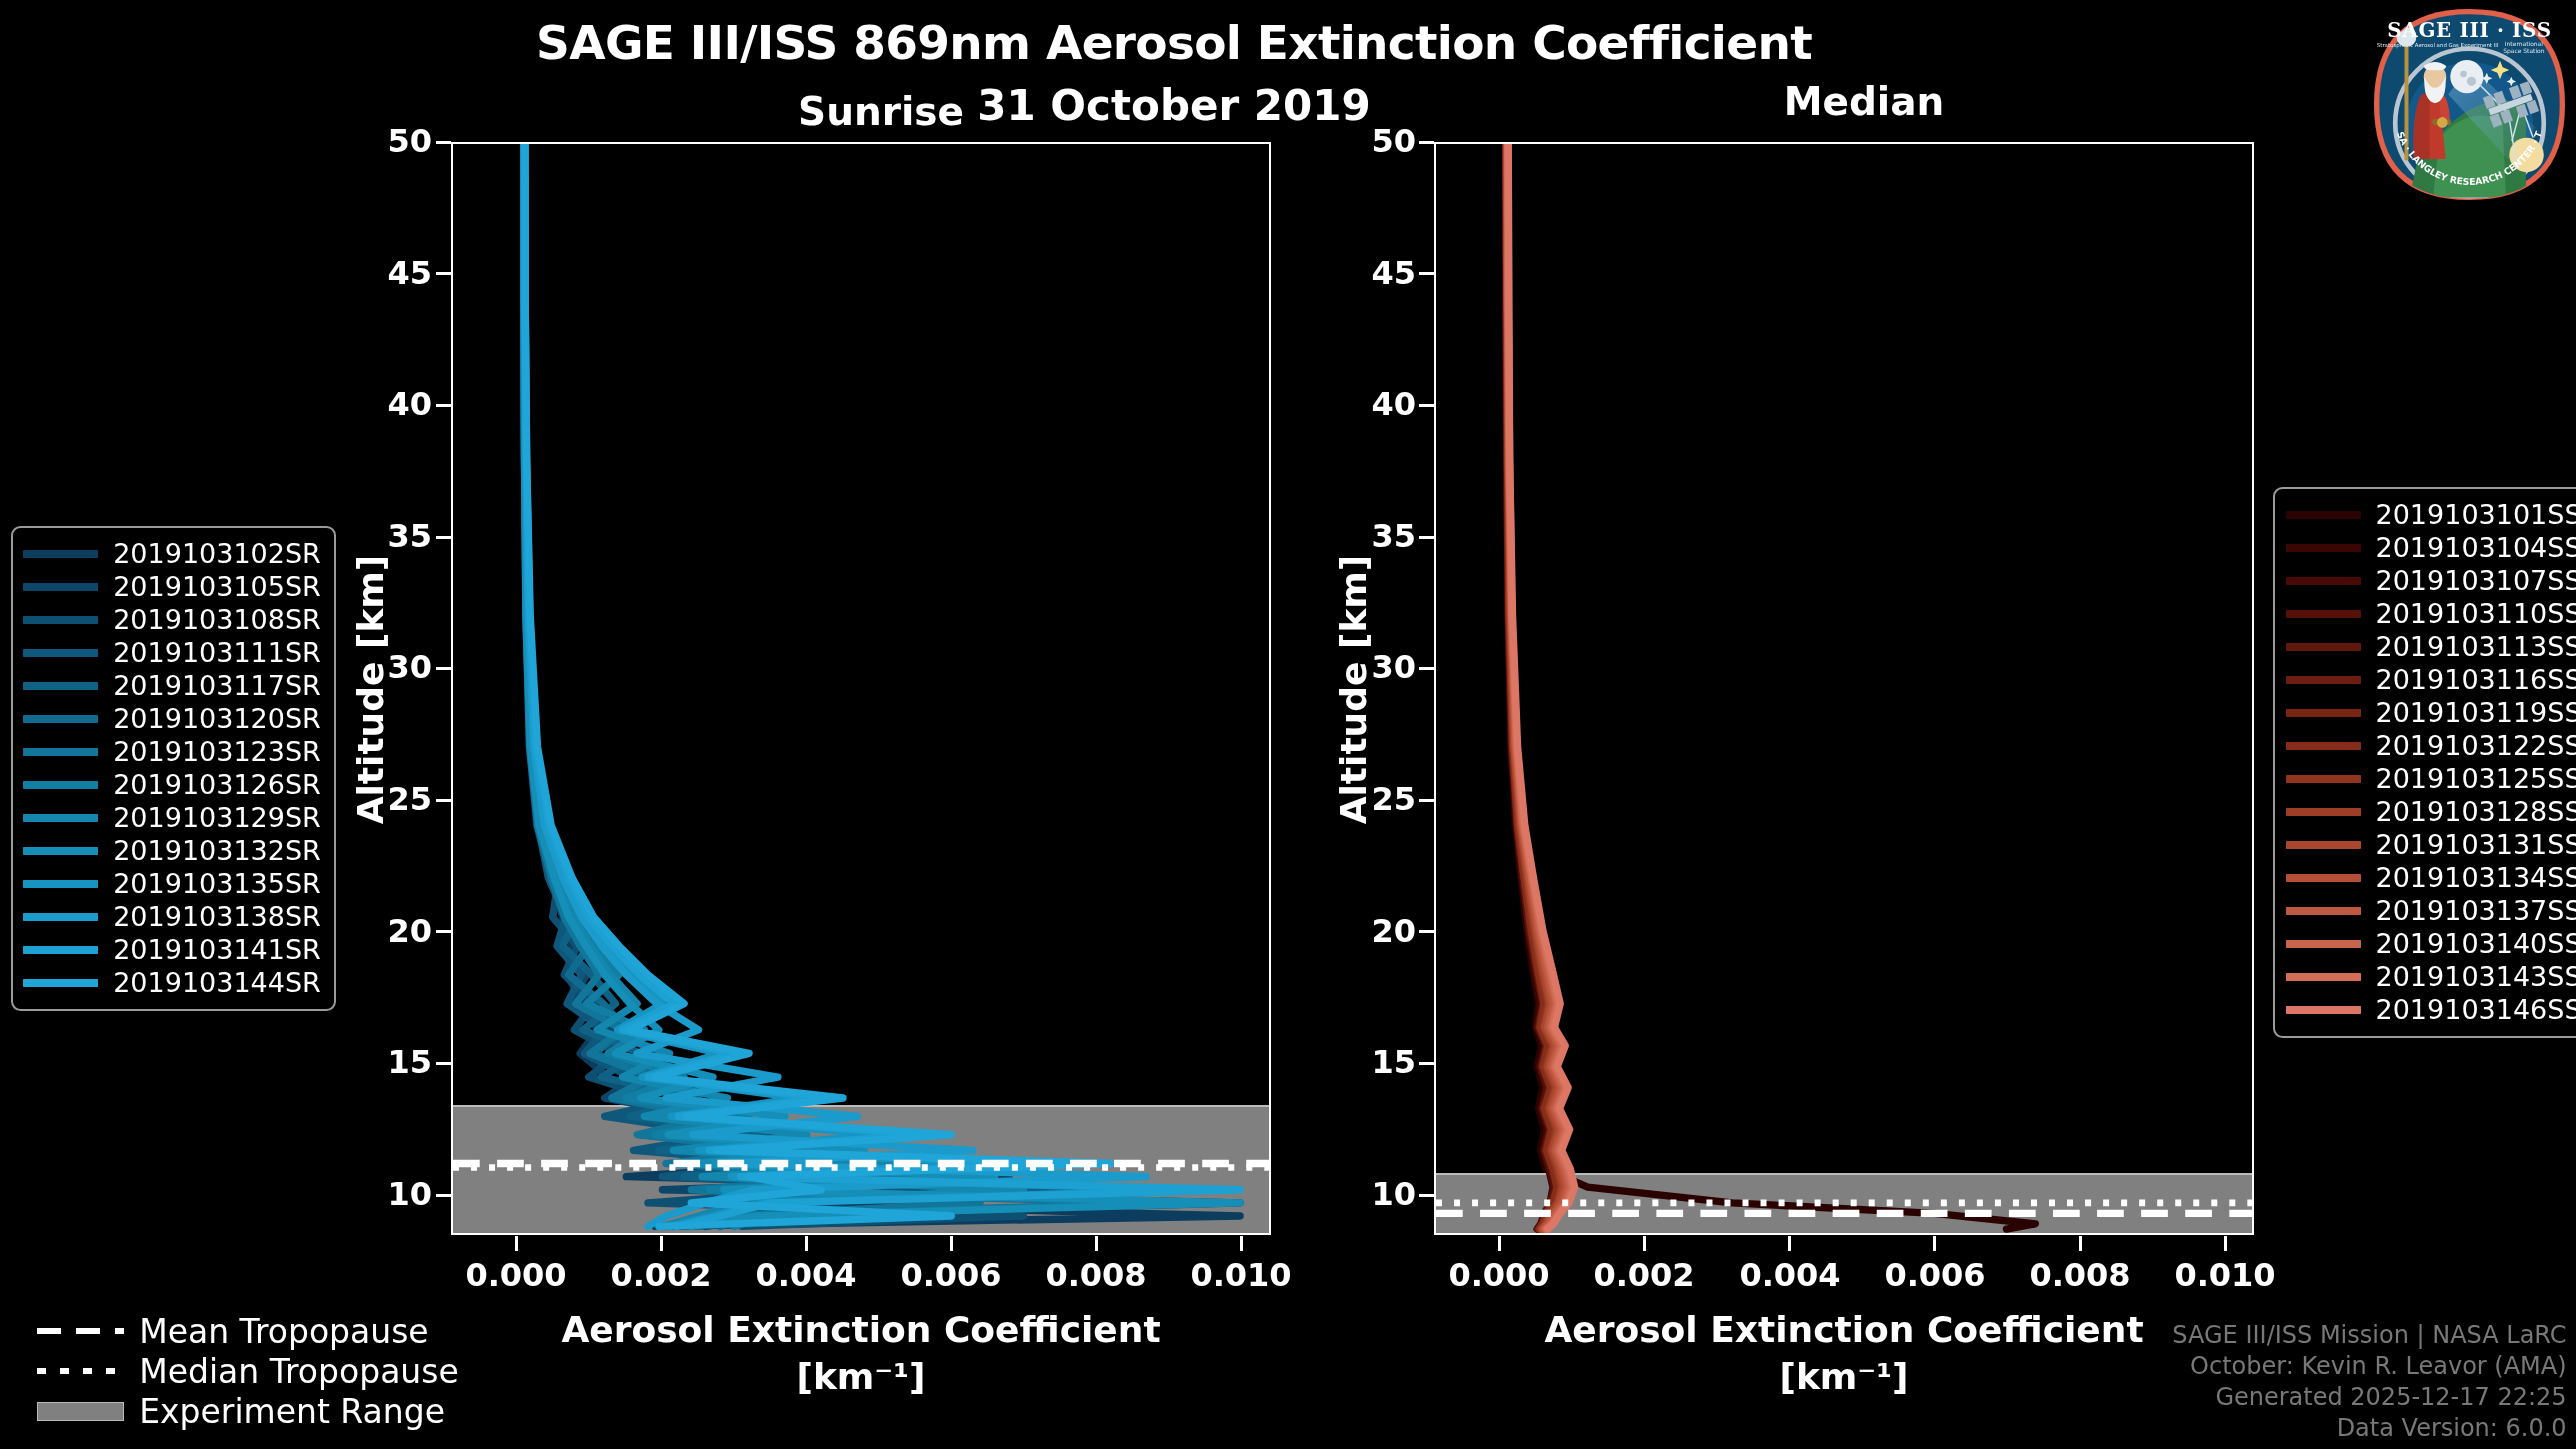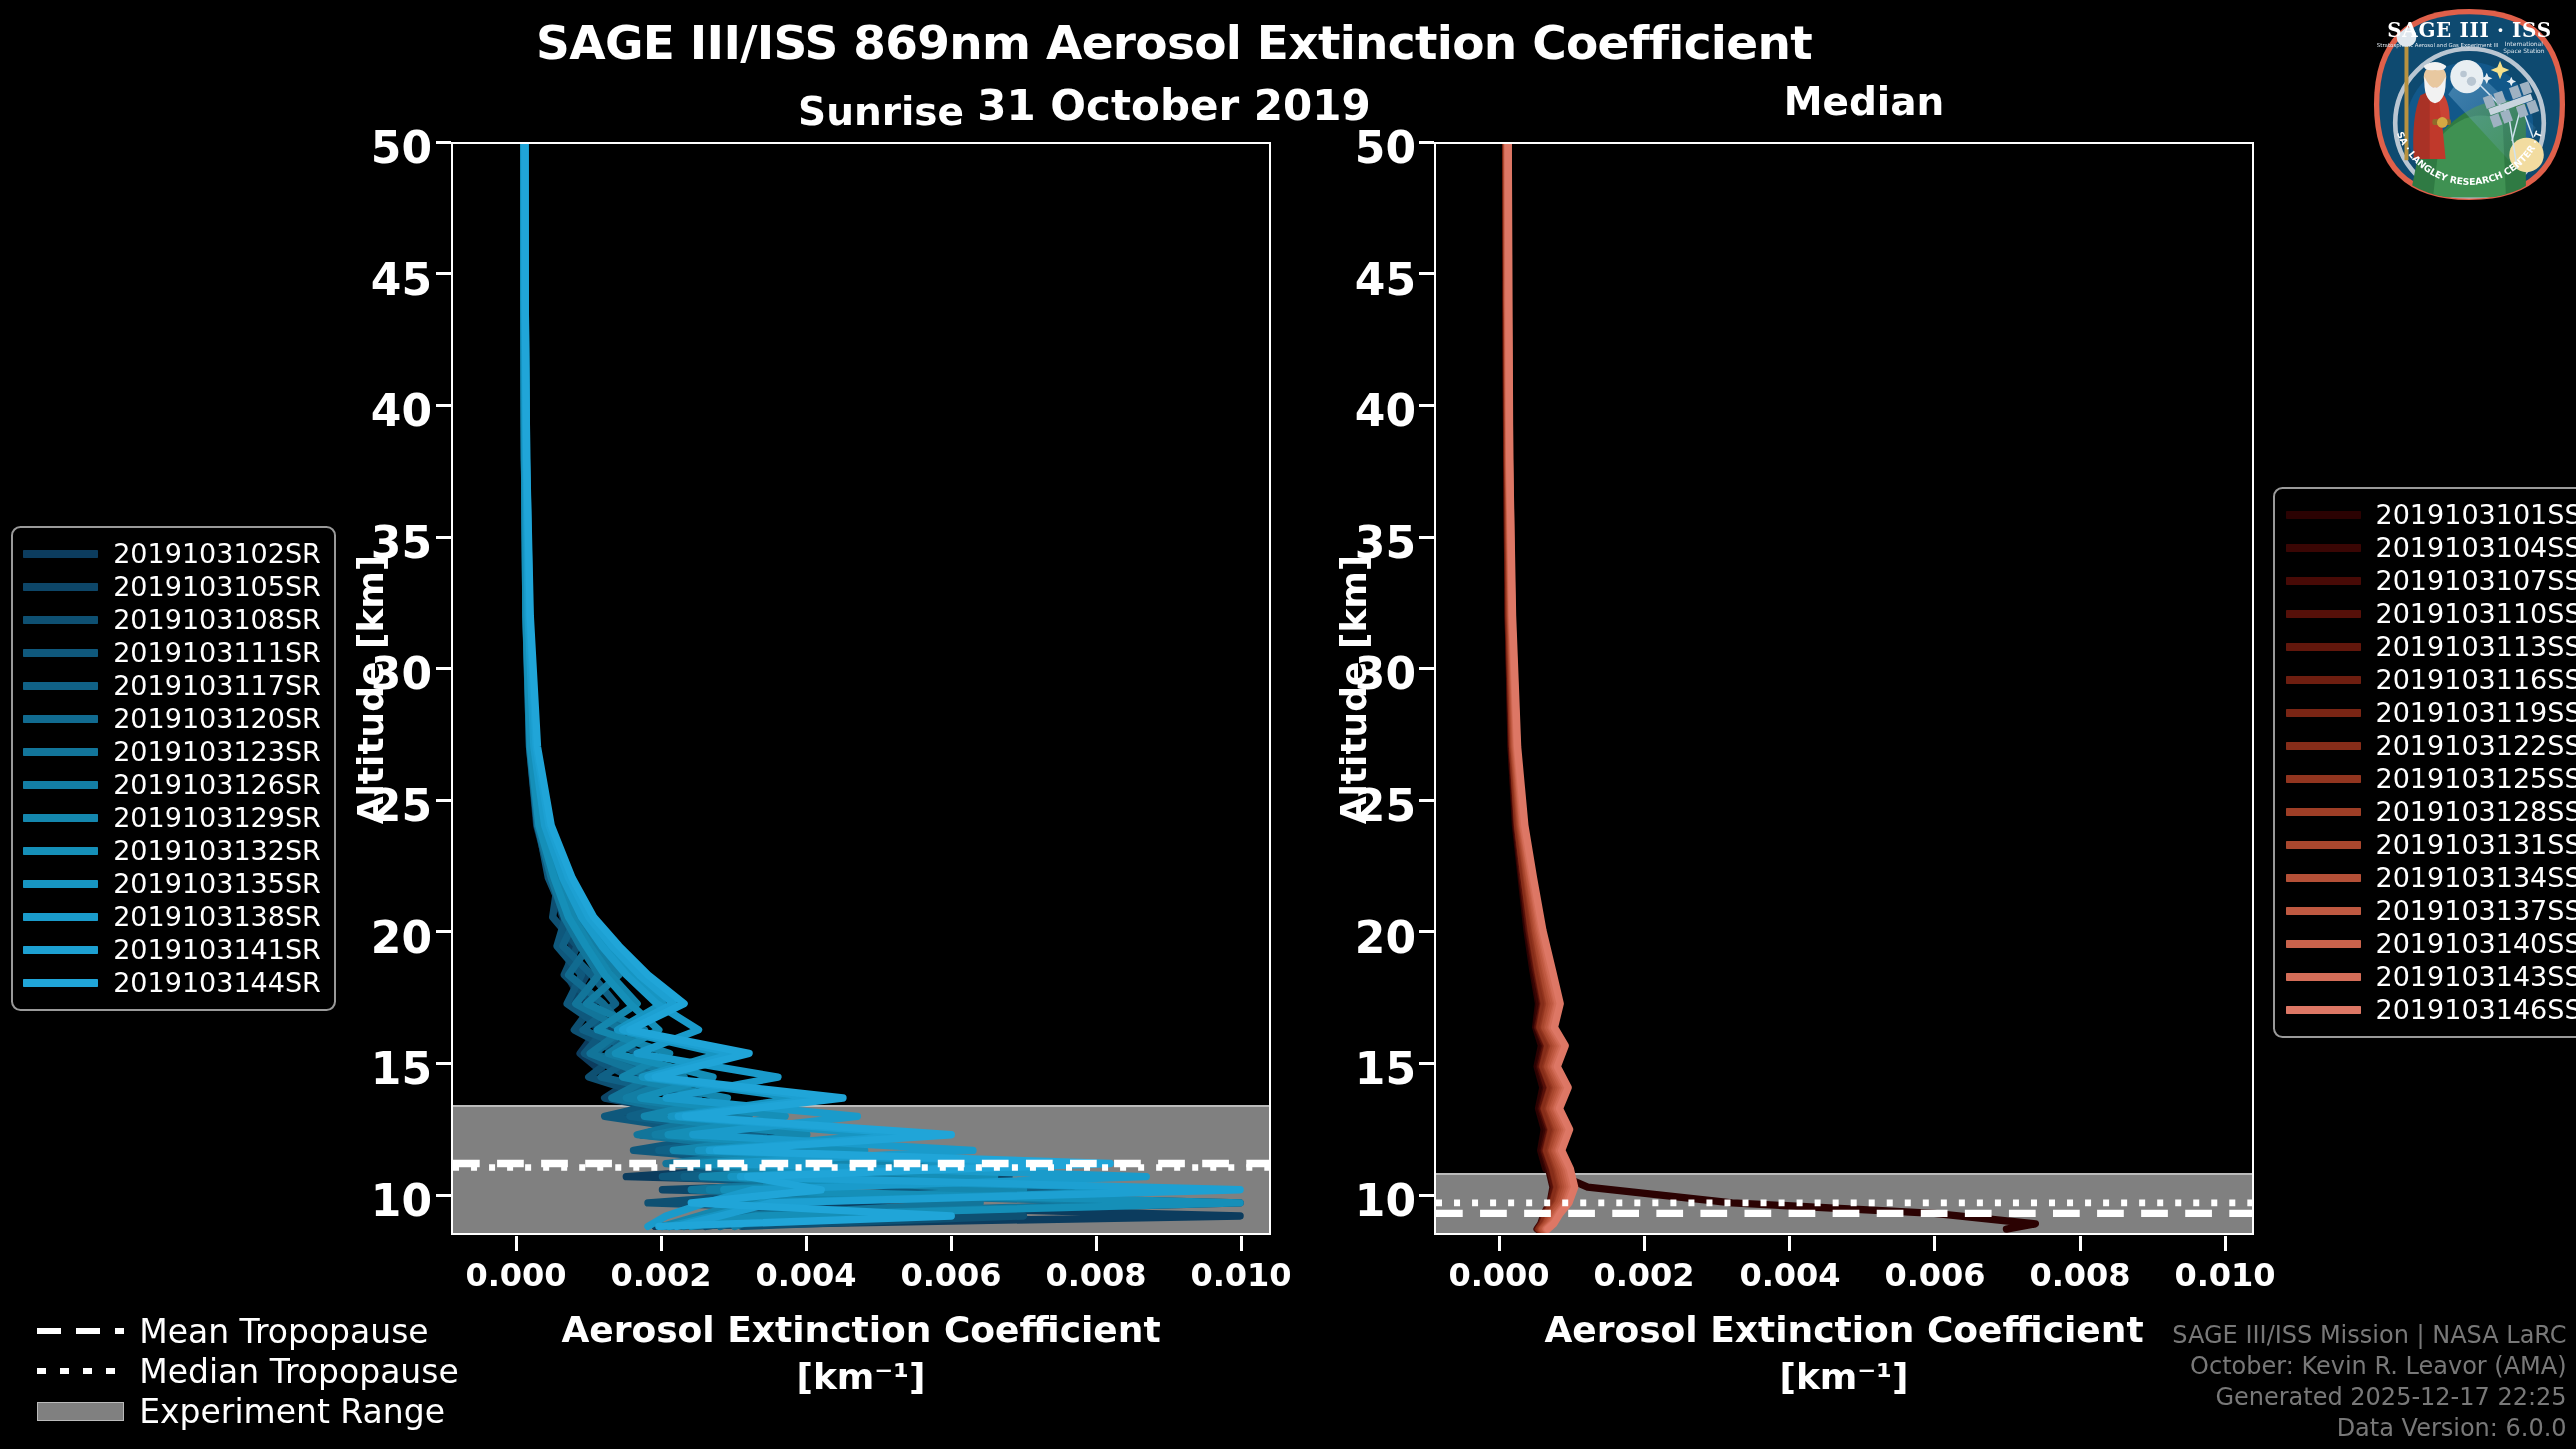--- a/index.html
+++ b/index.html
@@ -10,21 +10,21 @@
   #main-title{left:0;top:14.8px;width:2308px;text-align:center;font-size:47px;font-weight:bold;letter-spacing:-0.7px;}
   #date-title{left:0;top:81px;width:2308px;text-align:center;font-size:42px;font-weight:bold;}
   #sunrise-title{left:451px;top:89px;width:820px;text-align:center;font-size:39px;font-weight:bold;}
   #sunset-title{left:1434px;top:79px;width:820px;text-align:center;font-size:39px;font-weight:bold;}
   
   .panel{position:absolute;top:142px;width:820px;height:1093px;border:2.7px solid #fff;box-sizing:border-box;background:#000;}
   #panel-sunrise{left:451px;}
   #panel-sunset{left:1434px;}
   .panel svg{position:absolute;left:0;top:0;width:100%;height:100%;display:block;}
   
-  .ytick{position:absolute;text-align:right;font-size:44px;font-weight:bold;width:101px;}
+  .ytick{position:absolute;text-align:right;font-size:32px;font-weight:bold;width:101px;}
   .xtick{position:absolute;text-align:center;font-size:32px;font-weight:bold;width:174px;}
   .axis-title{position:absolute;font-size:36px;font-weight:bold;text-align:center;}
   .ylabel{position:absolute;font-size:36px;font-weight:bold;transform-origin:50% 50%;transform:rotate(-90deg);white-space:nowrap;}
   .tickmark{position:absolute;background:#fff;}
   
   .legend{position:absolute;border:2px solid #9a9a9a;border-radius:9.4px;background:#000;padding:9.4px 13.4px 9.4px 10.7px;}
   .legend-row{display:flex;align-items:center;height:33px;}
   .swatch{width:75px;height:7.4px;margin-right:14.8px;flex:none;border-radius:0.7px;}
   .legend-label{font-size:27px;line-height:27px;white-space:nowrap;}
   #legend-sunrise{left:10.7px;top:526px;}

